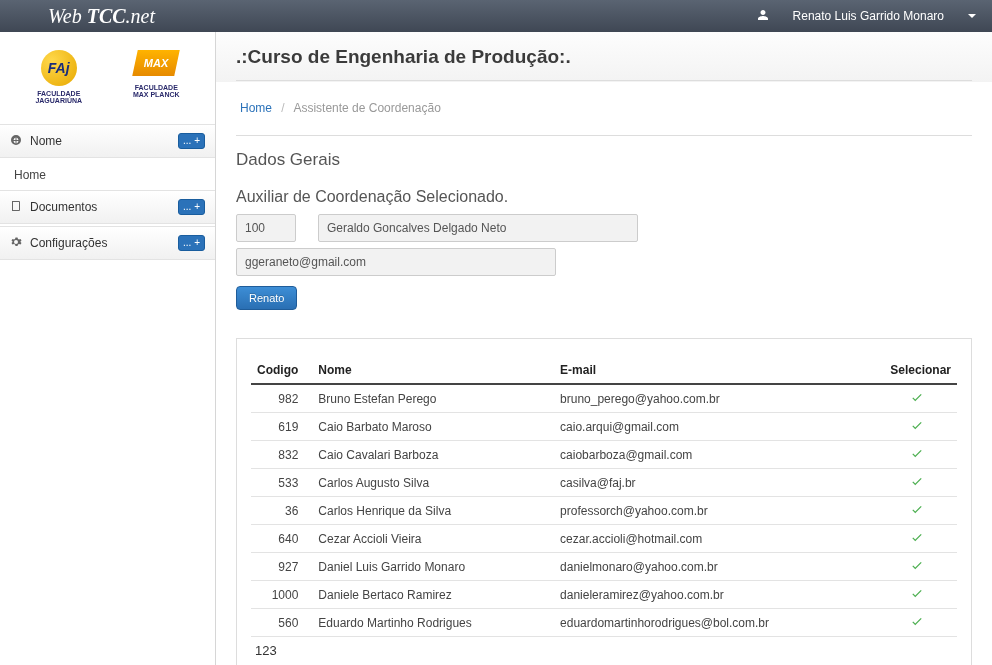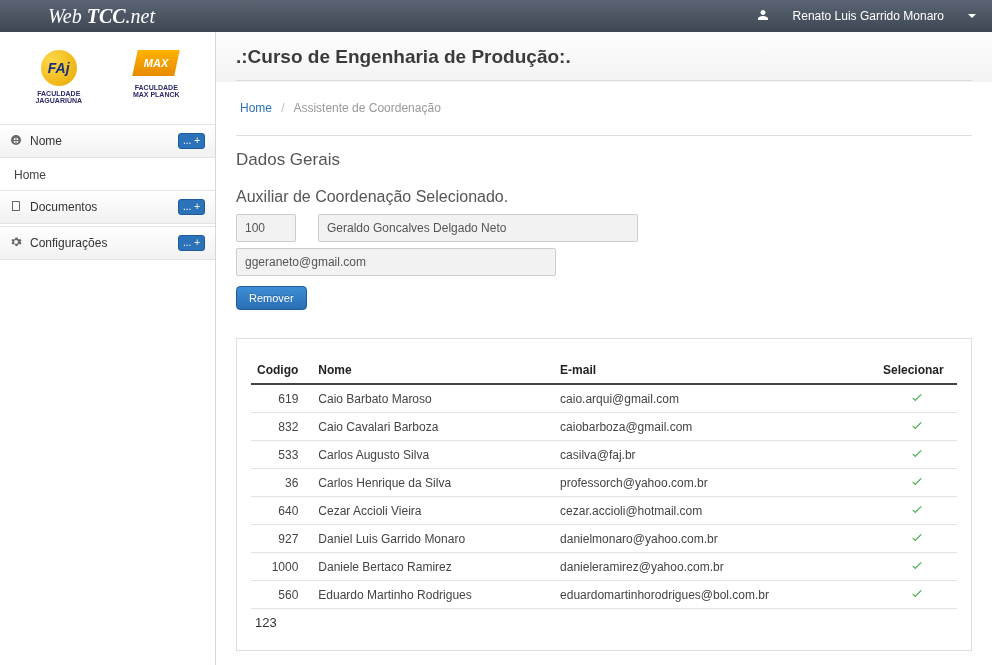--- a/index.html
+++ b/index.html
@@ -42,21 +42,21 @@
 .txt-lg { width: 320px; }
 .txt-xl { width: 320px; }
 
 .btn { background: linear-gradient(#3d8ed6, #2a6fb3); color: #fff; border: 1px solid #1f5c99; border-radius: 4px; padding: 6px 14px; font-size: 12px; cursor: pointer; text-shadow: 0 -1px rgba(0,0,0,0.2); }
 .btn-sm { font-size: 11px; padding: 5px 12px; }
 
 .table-frame { border: 1px solid #ddd; padding: 18px 14px 14px; margin-top: 28px; background: #fff; }
 table { width: 100%; border-collapse: collapse; font-size: 12px; }
 th { text-align: left; font-weight: bold; color: #222; border-bottom: 2px solid #444; padding: 6px 6px; }
 th.col-code { width: 60px; text-align: right; padding-right: 14px; }
-th.col-sel { }
+th.col-sel { text-align: right; }
 td { border-bottom: 1px solid #e3e3e3; padding: 5px 6px; color: #444; }
 td.col-code { text-align: right; padding-right: 14px; }
 td.col-sel { text-align: center; width: 80px; }
 
 .pager { padding: 6px 4px; font-size: 13px; color: #333; }
 </style>
 </head>
 <body>
 
 <div class="topbar">
@@ -144,35 +144,43 @@
     <div class="helper-text">Auxiliar de Coordenação Selecionado.</div>
 
     <div class="field-row">
       <input class="txt txt-sm" readonly="" value="100" style="">
       <input class="txt txt-lg" readonly="" value="Geraldo Goncalves Delgado Neto" style="">
     </div>
     <div class="field-row">
       <input class="txt txt-xl" readonly="" value="ggeraneto@gmail.com" style="">
     </div>
     <div style="margin-top:10px;">
-      <button class="btn btn-sm">Remover</button>
+      <button class="btn btn-sm">Renato</button>
     </div>
 
     <div class="table-frame">
       <table>
         <thead>
           <tr>
             <th class="col-code">Codigo</th>
             <th>Nome</th>
             <th>E-mail</th>
             <th class="col-sel">Selecionar</th>
           </tr>
         </thead>
         <tbody id="tbody">
             <tr>
+              <td class="col-code">982</td>
+              <td>Bruno Estefan Perego</td>
+              <td>bruno_perego@yahoo.com.br</td>
+              <td class="col-sel"><span><svg width="14" height="14" viewBox="0 0 24 24">
+                    <path fill="#4caf50" d="M9 16.2l-3.5-3.5L4 14.2 9 19.2 20 8.2l-1.5-1.5z"></path>
+                  </svg></span></td>
+            </tr>
+            <tr>
               <td class="col-code">619</td>
               <td>Caio Barbato Maroso</td>
               <td>caio.arqui@gmail.com</td>
               <td class="col-sel"><span><svg width="14" height="14" viewBox="0 0 24 24">
                     <path fill="#4caf50" d="M9 16.2l-3.5-3.5L4 14.2 9 19.2 20 8.2l-1.5-1.5z"></path>
                   </svg></span></td>
             </tr>
             <tr>
               <td class="col-code">832</td>
               <td>Caio Cavalari Barboza</td>

